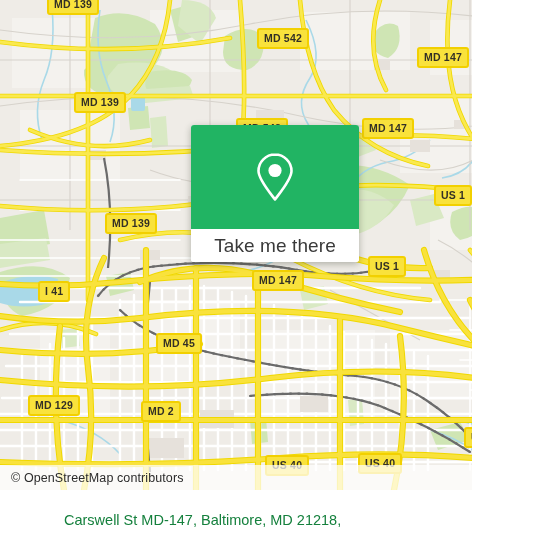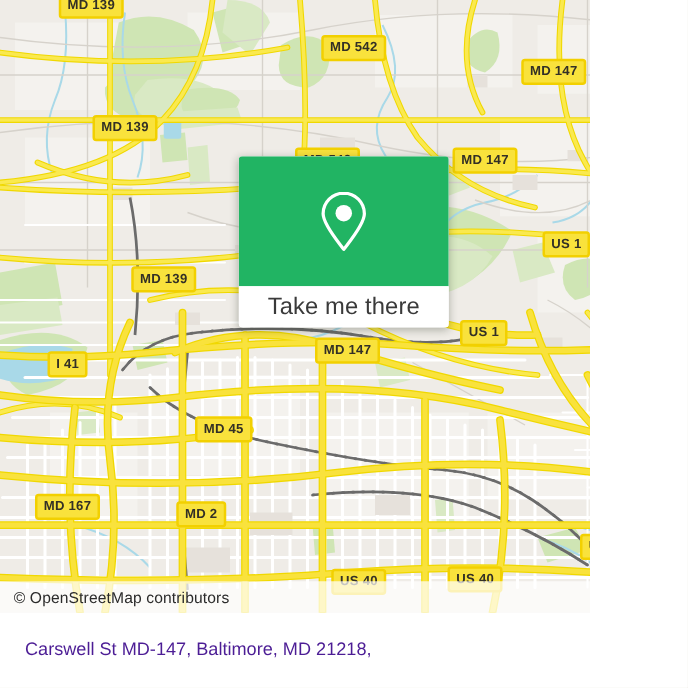--- a/index.html
+++ b/index.html
@@ -123,22 +123,23 @@
     background: #ffffff;
     display: flex;
     align-items: center;
     justify-content: space-between;
   }
   .footer-caption {
     padding-left: 20px;
     font-family: "Liberation Sans", sans-serif;
     font-size: 14.5px;
     line-height: 21px;
-    color: #4c1d95;
+    color: #15803d;
     max-width: 380px;
+    margin-left: 44px;
   }
   .footer-caption div { white-space: nowrap; }
   .brand {
     display: flex;
     align-items: center;
     padding-right: 18px;
   }
   .brand-pin {
     width: 28px;
     height: 34px;
@@ -433,21 +434,21 @@
         <div class="shield" style="left: 515px; top: 112px;">US 1</div>
         <div class="shield" style="left: 74px; top: 92px;">MD 139</div>
         <div class="shield" style="left: 362px; top: 118px;">MD 147</div>
         <div class="shield" style="left: 236px; top: 118px;">MD 542</div>
         <div class="shield" style="left: 105px; top: 213px;">MD 139</div>
         <div class="shield" style="left: 434px; top: 185px;">US 1</div>
         <div class="shield" style="left: 368px; top: 256px;">US 1</div>
         <div class="shield" style="left: 252px; top: 270px;">MD 147</div>
         <div class="shield" style="left: 38px; top: 281px;">I 41</div>
         <div class="shield" style="left: 156px; top: 318px; margin-top: 15px;">MD 45</div>
-        <div class="shield" style="left: 28px; top: 395px;">MD 167</div>
+        <div class="shield" style="left: 28px; top: 395px;">MD 129</div>
         <div class="shield" style="left: 131px; top: 401px; margin-left: 10px;">MD 2</div>
         <div class="shield" style="left: 265px; top: 455px;">US 40</div>
         <div class="shield" style="left: 358px; top: 453px;">US 40</div>
         <div class="shield" style="left: 464px; top: 427px;">US 40</div>
       </div>
 
     <div class="cta-card">
       <div class="cta-card-inner">
         <div class="cta-header">
           <svg class="cta-pin" viewBox="0 0 44 52">

